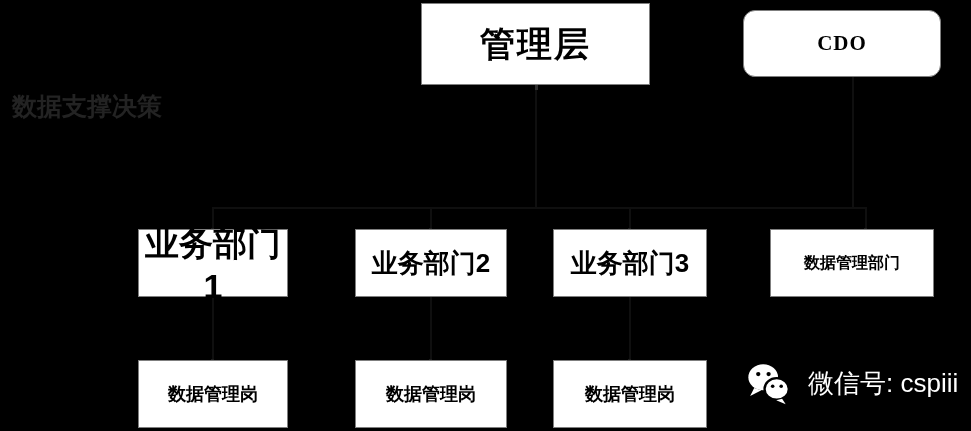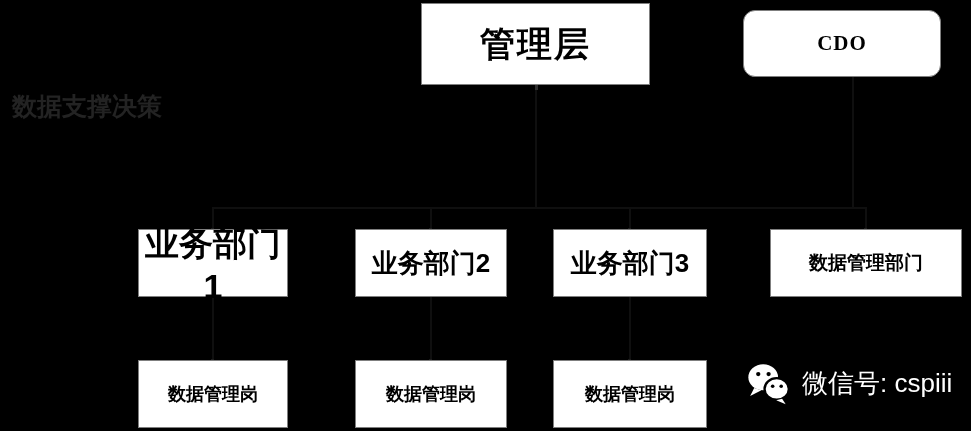--- a/index.html
+++ b/index.html
@@ -12,40 +12,40 @@
     position:absolute;box-sizing:border-box;
     background:#ffffff;border:1px solid #7f7f7f;
     display:flex;align-items:center;justify-content:center;
     color:#000;font-weight:bold;text-align:center;
   }
   .box-mgmt   {left:421px;top:3px;  width:229px;height:82px;font-size:35px;letter-spacing:2px;}
   .box-cdo    {left:743px;top:10px; width:198px;height:67px;font-size:21px;font-family:"Liberation Serif",serif;letter-spacing:1px;border-radius:12px;}
   .box-dept1  {left:138px;top:229px;width:150px;height:68px;font-size:34px;}
   .box-dept2  {left:355px;top:229px;width:152px;height:68px;font-size:26px;}
   .box-dept3  {left:553px;top:229px;width:154px;height:68px;font-size:26px;}
-  .box-ddept  {left:770px;top:229px;width:192px;height:68px;font-size:19px;}
+  .box-ddept  {left:770px;top:229px;width:164px;height:68px;font-size:16px;}
   .box-post1  {left:138px;top:360px;width:150px;height:68px;font-size:18px;}
   .box-post2  {left:355px;top:360px;width:152px;height:68px;font-size:18px;}
   .box-post3  {left:553px;top:360px;width:154px;height:68px;font-size:18px;}
 
   .slogan{
     position:absolute;left:12px;top:91px;
     font-family:"Liberation Serif",serif;font-weight:bold;
     font-size:25px;line-height:31px;color:#232323;
     white-space:nowrap;
   }
 
   
   .conn{position:absolute;background:#0f0f0f;}
   
   .tick{position:absolute;background:#2e2e2e;}
 
   .watermark{
     position:absolute;left:747px;top:362px;
-    display:flex;align-items:center;gap:10px;
+    display:flex;align-items:center;gap:16px;
   }
   .wechat-logo{width:45px;height:43px;display:block;}
   .watermark-text{
     color:#ffffff;font-size:26px;font-family:"Liberation Sans",sans-serif;
     white-space:nowrap;
   }
 </style>
 </head>
 <body>
 

